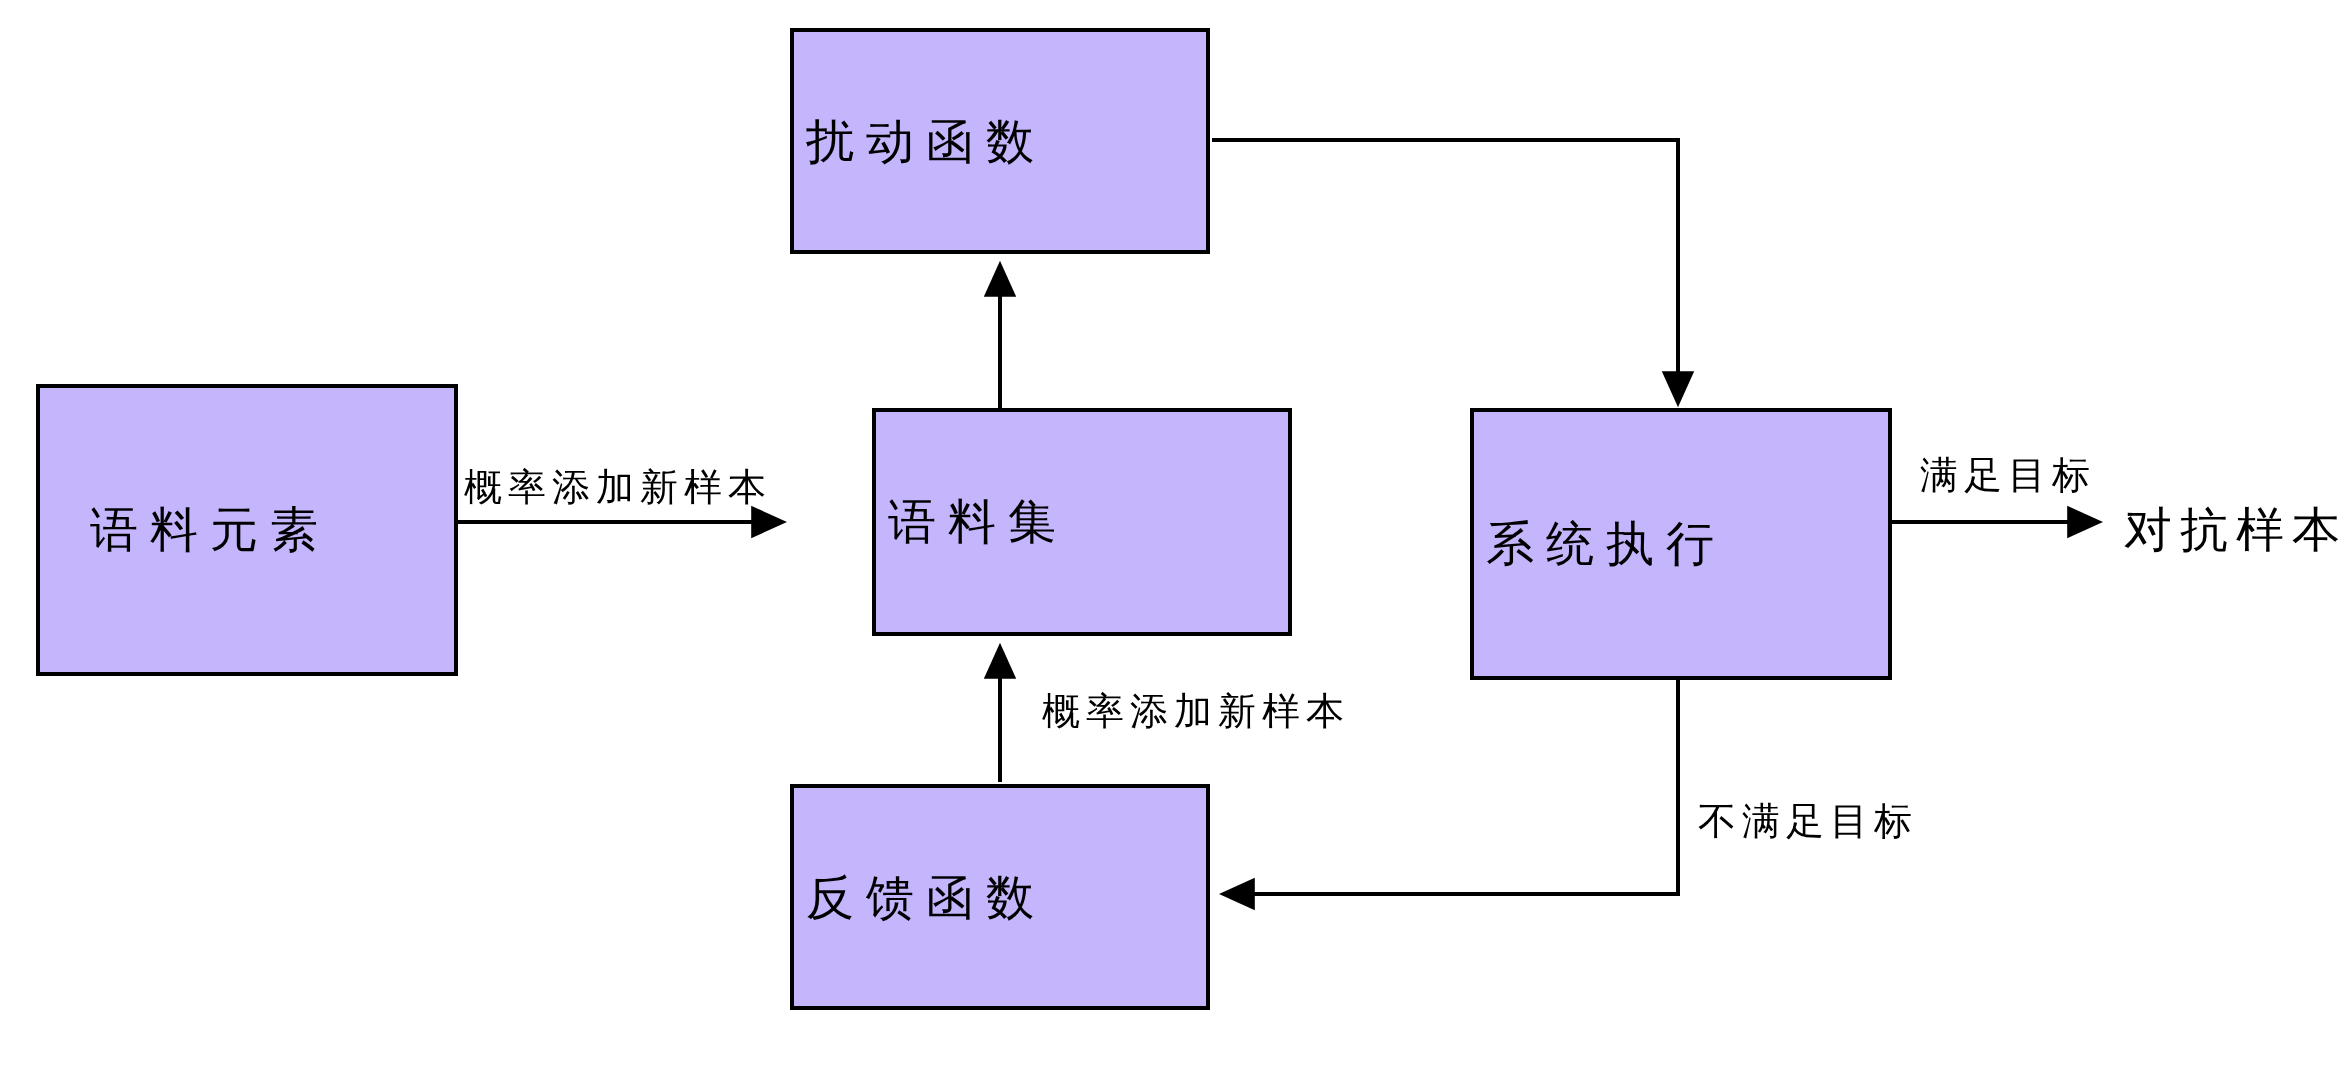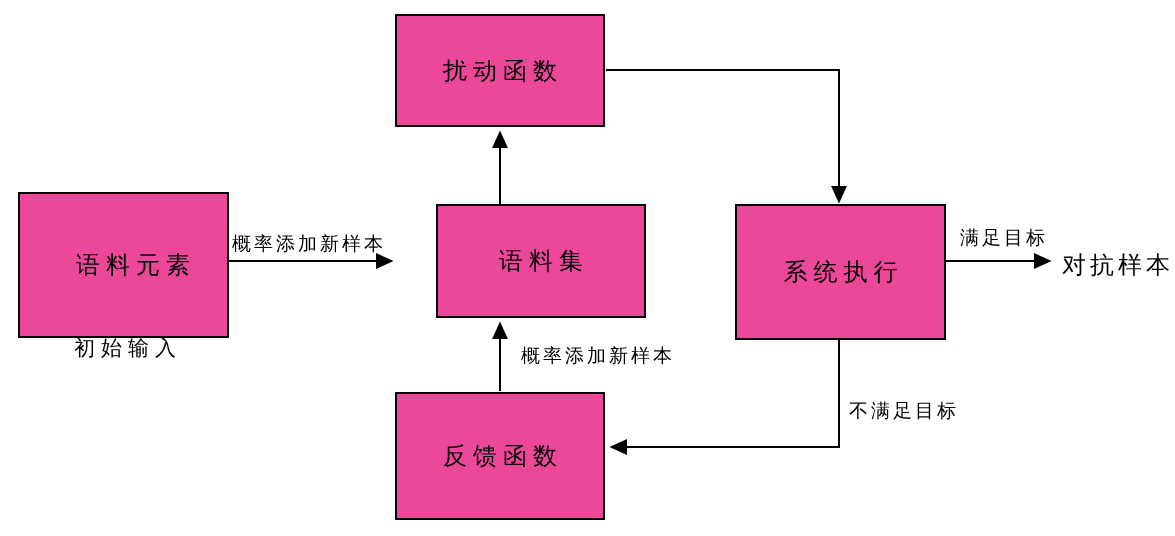--- a/index.html
+++ b/index.html
@@ -23,24 +23,24 @@
   }
   .edge {
     fill: none;
     stroke: #000000;
     stroke-width: 2;
   }
   .node {
     position: absolute;
     box-sizing: border-box;
     border: 2px solid #000000;
-    background: #ec4899;
+    background: #c4b5fd;
     display: flex;
     align-items: center;
-    justify-content: center;
+    justify-content: flex-start;
     font-size: 24px;
     letter-spacing: 6px;
     text-indent: 6px;
     white-space: nowrap;
   }
   .edge-label {
     position: absolute;
     font-size: 19px;
     letter-spacing: 3px;
     white-space: nowrap;
@@ -63,21 +63,21 @@
   }
   #label-generate { left: 232px; top: 231px; }
   #label-probability { left: 521px; top: 343px; }
   #label-satisfy { left: 960px; top: 225px; }
   #label-not-satisfy { left: 849px; top: 398px; }
 
   #node-perturbation { left: 395px; top: 14px;  width: 210px; height: 113px; }
   #node-corpus-element { left: 18px;  top: 192px; width: 211px; height: 146px; padding-left: 19px; }
   #node-corpus-set { left: 395px; top: 204px; width: 210px; height: 114px; margin-left: 41px; }
   #node-system-execution { left: 735px; top: 204px; width: 211px; height: 136px; }
-  #node-feedback { left: 395px; top: 392px; width: 210px; height: 128px; }
+  #node-feedback { left: 395px; top: 392px; width: 210px; height: 113px; }
 </style>
 </head>
 <body>
 
 <div id="canvas">
 
   <svg id="connectors" width="1175" height="536" viewBox="0 0 1175 536">
     <defs>
       <marker id="arrowhead" viewBox="0 0 10 9" refX="8" refY="4.5" markerWidth="9" markerHeight="9" orient="auto-start-reverse">
         <path d="M0,0 L10,4.5 L0,9 Z" fill="#000000"></path>
@@ -112,17 +112,16 @@
   </div>
 
   <div class="edge-label" id="label-generate">概率添加新样本</div>
 
   <div class="edge-label" id="label-probability">概率添加新样本</div>
 
   <div class="edge-label" id="label-satisfy">满足目标</div>
 
   <div class="edge-label" id="label-not-satisfy">不满足目标</div>
 
-  <div class="annotation" id="label-initial-input">初始输入</div>
 
   <div class="annotation" id="label-adversarial-sample">对抗样本</div>
 
 </div>
 
 </body></html>

